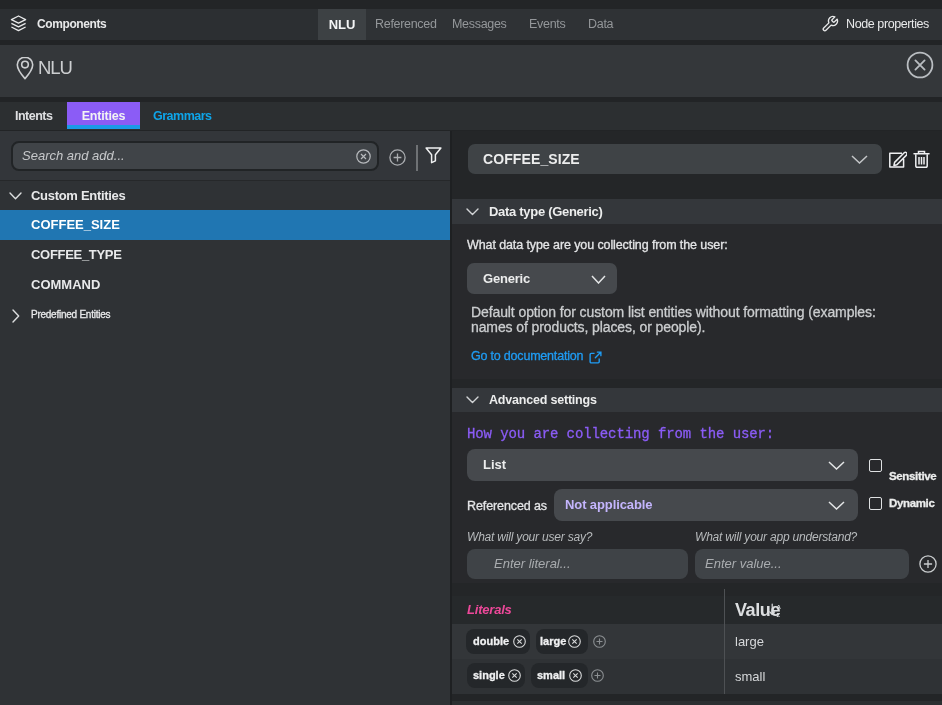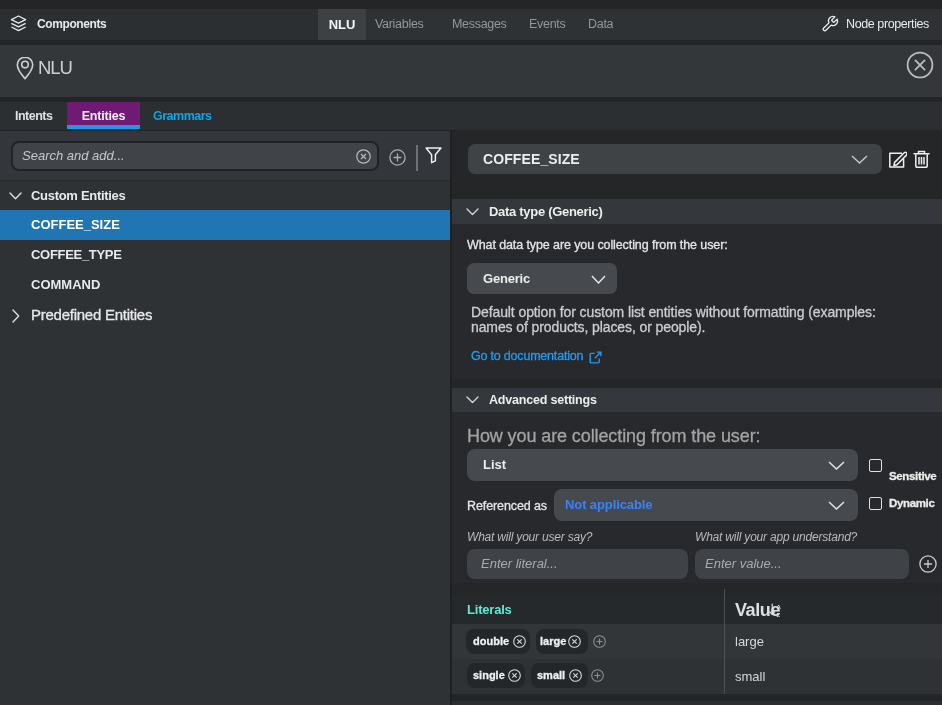--- a/index.html
+++ b/index.html
@@ -19,21 +19,21 @@
   <div class="ab" style="left:0;top:9px;width:318px;height:31px;background:#2c2f32;"></div>
 
   <svg class="ab" style="left:10px;top:15px;" width="17" height="17" viewBox="0 0 17 17" fill="none" stroke="#e8e9ea" stroke-width="1.3" stroke-linejoin="round">
     <path d="M8.5 1 L15.6 4.6 8.5 8.2 1.4 4.6 Z"></path>
     <path d="M1.4 8.3 L8.5 11.9 15.6 8.3"></path>
     <path d="M1.4 12 L8.5 15.6 15.6 12"></path>
   </svg>
   <div class="ab" style="left:37px;top:9px;height:31px;line-height:31px;font-size:12px;font-weight:bold;letter-spacing:-0.4px;color:#e8e9ea;">Components</div>
 
   <div class="ab" style="left:318px;top:9px;width:48px;height:31px;background:#3d4144;color:#f4f5f6;font-weight:bold;font-size:13px;text-align:center;line-height:31px;">NLU</div>
-  <div class="ab" style="left:375px;top:9px;height:31px;line-height:31px;font-size:12.5px;letter-spacing:-0.3px;color:#94979a;">Variables</div>
+  <div class="ab" style="left:375px;top:9px;height:31px;line-height:31px;font-size:12.5px;letter-spacing:-0.3px;color:#94979a;">Referenced</div>
   <div class="ab" style="left:452px;top:9px;height:31px;line-height:31px;font-size:12.5px;letter-spacing:-0.3px;color:#94979a;">Messages</div>
   <div class="ab" style="left:529px;top:9px;height:31px;line-height:31px;font-size:12.5px;letter-spacing:-0.3px;color:#94979a;">Events</div>
   <div class="ab" style="left:588px;top:9px;height:31px;line-height:31px;font-size:12.5px;letter-spacing:-0.3px;color:#94979a;">Data</div>
 
   <svg class="ab" style="left:821px;top:15px;" width="18" height="18" viewBox="0 0 24 24" fill="none" stroke="#e8e9ea" stroke-width="1.8" stroke-linejoin="round">
     <path d="M14.7 6.3a1 1 0 0 0 0 1.4l1.6 1.6a1 1 0 0 0 1.4 0l3.77-3.77a6 6 0 0 1-7.94 7.94l-6.91 6.91a2.12 2.12 0 0 1-3-3l6.91-6.91a6 6 0 0 1 7.94-7.94l-3.76 3.76z"></path>
   </svg>
   <div class="ab" style="left:846px;top:9px;height:31px;line-height:31px;font-size:12.5px;font-weight:normal;letter-spacing:-0.4px;color:#e8e9ea;">Node properties</div>
 
   <div class="ab" style="left:0;top:40px;width:942px;height:5px;background:#222426;"></div>
@@ -46,21 +46,21 @@
   <div class="ab" style="left:38px;top:45px;height:52px;line-height:45px;font-size:18.5px;letter-spacing:-1.1px;color:#ccced0;">NLU</div>
   <svg class="ab" style="left:906px;top:51px;" width="28" height="28" viewBox="0 0 28 28" fill="none" stroke="#b9bdc1" stroke-width="1.8">
     <circle cx="14" cy="14" r="12.4"></circle>
     <path d="M9.4 9.4 L18.6 18.6 M18.6 9.4 L9.4 18.6" stroke-linecap="round"></path>
   </svg>
 
   <div class="ab" style="left:0;top:97px;width:942px;height:5px;background:#222426;"></div>
 
   <div class="ab" style="left:0;top:102px;width:942px;height:28px;background:#2c2f31;"></div>
   <div class="ab" style="left:15px;top:102px;height:28px;line-height:28px;font-size:12.5px;font-weight:bold;letter-spacing:-0.5px;color:#dfe0e2;">Intents</div>
-  <div class="ab" style="left:67px;top:102px;width:73px;height:23px;background:#701a75;color:#f2f3f4;font-weight:bold;font-size:12.5px;letter-spacing:-0.2px;text-align:center;line-height:29px;">Entities</div>
+  <div class="ab" style="left:67px;top:102px;width:73px;height:23px;background:#8b5cf6;color:#f2f3f4;font-weight:bold;font-size:12.5px;letter-spacing:-0.2px;text-align:center;line-height:29px;">Entities</div>
   <div class="ab" style="left:67px;top:125px;width:73px;height:4px;background:#1b9ae8;"></div>
   <div class="ab" style="left:153px;top:102px;height:28px;line-height:28px;font-size:12.5px;font-weight:bold;letter-spacing:-0.5px;color:#0ea5e9;">Grammars</div>
   <div class="ab" style="left:0;top:130px;width:942px;height:1px;background:#222426;"></div>
 
   <div class="ab" style="left:0;top:131px;width:450px;height:49px;background:#33363a;"></div>
   <div class="ab" style="left:11px;top:141px;width:368px;height:30px;background:#404448;border:2px solid #212426;border-radius:8px;box-sizing:border-box;"></div>
   <div class="ab" style="left:22px;top:141px;height:30px;line-height:30px;font-style:italic;font-size:13px;color:#c7c9cb;">Search and add...</div>
   <svg class="ab" style="left:356px;top:149px;" width="15" height="15" viewBox="0 0 15 15" fill="none" stroke="#b7babd" stroke-width="1.2">
     <circle cx="7.5" cy="7.5" r="6.7"></circle>
       <path d="M5 5l5 5M10 5l-5 5"></path>
@@ -80,21 +80,21 @@
     <path d="M1 1l5.5 5.7L12 1"></path>
   </svg>
   <div class="ab" style="left:31px;top:181px;height:29px;line-height:29px;font-size:13px;font-weight:bold;letter-spacing:-0.3px;color:#e8e9ea;">Custom Entities</div>
   <div class="ab" style="left:0;top:210px;width:450px;height:30px;background:#2076b2;"></div>
   <div class="ab" style="left:31px;top:210px;height:30px;line-height:30px;font-size:13px;font-weight:bold;color:#ffffff;">COFFEE_SIZE</div>
   <div class="ab" style="left:31px;top:240px;height:30px;line-height:30px;font-size:13px;font-weight:bold;letter-spacing:-0.3px;color:#e8e9ea;">COFFEE_TYPE</div>
   <div class="ab" style="left:31px;top:270px;height:30px;line-height:30px;font-size:13px;font-weight:bold;color:#e8e9ea;">COMMAND</div>
   <svg class="ab" style="left:12px;top:309px;" width="8" height="14" viewBox="0 0 8 14" fill="none" stroke="#dcdedf" stroke-width="1.4" stroke-linecap="round" stroke-linejoin="round">
     <path d="M1 1l5.7 6L1 13"></path>
   </svg>
-  <div class="ab sb" style="left:31px;top:300px;height:30px;line-height:30px;font-size:15px;letter-spacing:-0.25px;color:#e8e9ea;">Predefined Entities</div>
+  <div class="ab sb" style="left:31px;top:300px;height:30px;line-height:30px;font-size:10px;letter-spacing:-0.25px;color:#e8e9ea;">Predefined Entities</div>
 
   <div class="ab" style="left:450px;top:131px;width:2px;height:574px;background:#1e2022;"></div>
 
   <div id="rp" class="ab" style="left:452px;top:131px;width:490px;height:574px;background:#242628;"></div>
 
   <div class="ab" style="left:468px;top:144px;width:414px;height:30px;background:#3f4346;border-radius:7px;"></div>
   <div class="ab" style="left:483px;top:144px;height:30px;line-height:30px;font-size:14px;font-weight:bold;letter-spacing:0.1px;color:#eceded;">COFFEE_SIZE</div>
   <svg class="ab" style="left:851px;top:155px;" width="17" height="9" viewBox="0 0 17 9" fill="none" stroke="#c3c5c7" stroke-width="1.5">
       <path d="M1 1l7.5 7L16 1"></path>
     </svg>
@@ -129,50 +129,50 @@
     <path d="M9 1.2h3.8V5M12.6 1.4L6.8 7.2" stroke-linecap="round"></path>
     <path d="M11 8v3.6a1.2 1.2 0 0 1-1.2 1.2H2.4a1.2 1.2 0 0 1-1.2-1.2V3.8a1.2 1.2 0 0 1 1.2-1.2H6"></path>
   </svg>
 
   <div class="ab" style="left:452px;top:388px;width:490px;height:24px;background:#34373b;"></div>
   <svg class="ab" style="left:466px;top:396px;" width="13" height="8" viewBox="0 0 13 8" fill="none" stroke="#d2d4d6" stroke-width="1.4" stroke-linecap="round" stroke-linejoin="round">
       <path d="M1 1l5.5 5.6L12 1"></path>
     </svg>
   <div class="ab" style="left:489px;top:388px;height:24px;line-height:24px;font-size:12.5px;font-weight:bold;letter-spacing:-0.2px;color:#eceded;">Advanced settings</div>
   <div class="ab" style="left:452px;top:412px;width:490px;height:293px;background:#28292c;"></div>
-  <div class="ab sb" style="left:467px;top:426px;font-size:18px;letter-spacing:-0.1px;color:#a3a3a3;">How you are collecting from the user:</div>
+  <div class="ab sb" style="left:467px;top:426px;font-size:14px;letter-spacing:-0.1px;color:#8b5cf6;font-family:Liberation Mono, monospace;">How you are collecting from the user:</div>
   <div class="ab" style="left:467px;top:449px;width:391px;height:32px;background:#46494d;border-radius:8px;"></div>
   <div class="ab" style="left:483px;top:449px;height:32px;line-height:32px;font-size:13px;font-weight:bold;color:#eceded;">List</div>
   <svg class="ab" style="left:828px;top:461px;" width="17" height="9" viewBox="0 0 17 9" fill="none" stroke="#e3e5e6" stroke-width="1.5">
       <path d="M1 1l7.5 7L16 1"></path>
     </svg>
   <div class="ab" style="left:869px;top:459px;width:13px;height:13px;border:1.6px solid #dfe1e3;border-radius:2px;box-sizing:border-box;"></div>
   <div class="ab sb" style="left:889px;top:470px;font-size:11.5px;letter-spacing:-0.35px;color:#eceded;font-weight:bold;">Sensitive</div>
   <div class="ab sb" style="left:467px;top:499px;font-size:12.5px;letter-spacing:-0.1px;color:#e4e5e7;">Referenced as</div>
   <div class="ab" style="left:554px;top:489px;width:304px;height:32px;background:#46494d;border-radius:8px;"></div>
-  <div class="ab" style="left:565px;top:489px;height:44px;line-height:32px;font-size:13px;font-weight:bold;letter-spacing:-0.1px;color:#3b82f6;">Not applicable</div>
+  <div class="ab" style="left:565px;top:489px;height:44px;line-height:32px;font-size:13px;font-weight:bold;letter-spacing:-0.1px;color:#c4b5fd;">Not applicable</div>
   <svg class="ab" style="left:828px;top:501px;" width="17" height="9" viewBox="0 0 17 9" fill="none" stroke="#e3e5e6" stroke-width="1.5">
       <path d="M1 1l7.5 7L16 1"></path>
     </svg>
   <div class="ab" style="left:869px;top:497px;width:13px;height:13px;border:1.6px solid #dfe1e3;border-radius:2px;box-sizing:border-box;"></div>
   <div class="ab sb" style="left:889px;top:497px;font-size:11.5px;letter-spacing:-0.35px;color:#eceded;font-weight:bold;">Dynamic</div>
   <div class="ab" style="left:467px;top:530px;font-size:12px;font-style:italic;letter-spacing:-0.2px;color:#b7babc;">What will your user say?</div>
   <div class="ab" style="left:695px;top:530px;font-size:12px;font-style:italic;letter-spacing:-0.2px;color:#b7babc;">What will your app understand?</div>
   <div class="ab" style="left:467px;top:549px;width:221px;height:30px;background:#3f4347;border-radius:8px;"></div>
-  <div class="ab" style="left:481px;top:549px;height:24px;line-height:30px;font-size:13px;font-style:italic;color:#a9acaf;">Enter literal...</div>
+  <div class="ab" style="left:494px;top:549px;height:24px;line-height:30px;font-size:13px;font-style:italic;color:#a9acaf;">Enter literal...</div>
   <div class="ab" style="left:695px;top:549px;width:214px;height:30px;background:#3f4347;border-radius:8px;"></div>
   <div class="ab" style="left:705px;top:549px;height:30px;line-height:30px;font-size:13px;font-style:italic;color:#a9acaf;">Enter value...</div>
   <svg class="ab" style="left:919px;top:555px;" width="18" height="18" viewBox="0 0 18 18" fill="none" stroke="#c9ccce" stroke-width="1.3">
     <circle cx="9" cy="9" r="8.1"></circle>
       <path d="M9 4.9v8.2M4.9 9h8.2"></path>
   </svg>
 
   <div class="ab" style="left:452px;top:583px;width:490px;height:13px;background:#242628;"></div>
   <div class="ab" style="left:452px;top:596px;width:490px;height:28px;background:#26292b;"></div>
-  <div class="ab" style="left:467px;top:596px;height:28px;line-height:28px;font-size:13px;font-weight:bold;letter-spacing:-0.2px;color:#5eead4;">Literals</div>
+  <div class="ab" style="left:467px;top:596px;height:28px;line-height:28px;font-size:13px;font-weight:bold;letter-spacing:-0.2px;color:#ec4899;font-style:italic;">Literals</div>
   <div class="ab" style="left:735px;top:596px;height:28px;line-height:28px;font-size:18px;font-weight:bold;letter-spacing:-0.4px;color:#dcdee0;">Value</div>
   <svg class="ab" style="left:769px;top:603px;" width="14" height="15" viewBox="0 0 14 15" fill="none">
     <path d="M3.2 1v10.5M3.2 11.5l-2.4-2.7M3.2 11.5l2.4-2.7" stroke="#dcdee0" stroke-width="1.2" stroke-linecap="round" stroke-linejoin="round"></path>
     <text x="7.4" y="6" fill="#dcdee0" font-size="6" font-weight="bold" font-family="Liberation Sans">A</text>
     <text x="7.4" y="14" fill="#dcdee0" font-size="6" font-weight="bold" font-family="Liberation Sans">Z</text>
   </svg>
   <div class="ab" style="left:452px;top:624px;width:490px;height:35px;background:#333639;"></div>
   <div class="ab" style="left:452px;top:659px;width:490px;height:35px;background:#2f3235;"></div>
   <div class="ab" style="left:724px;top:589px;width:1px;height:105px;background:#4e5154;"></div>
 

